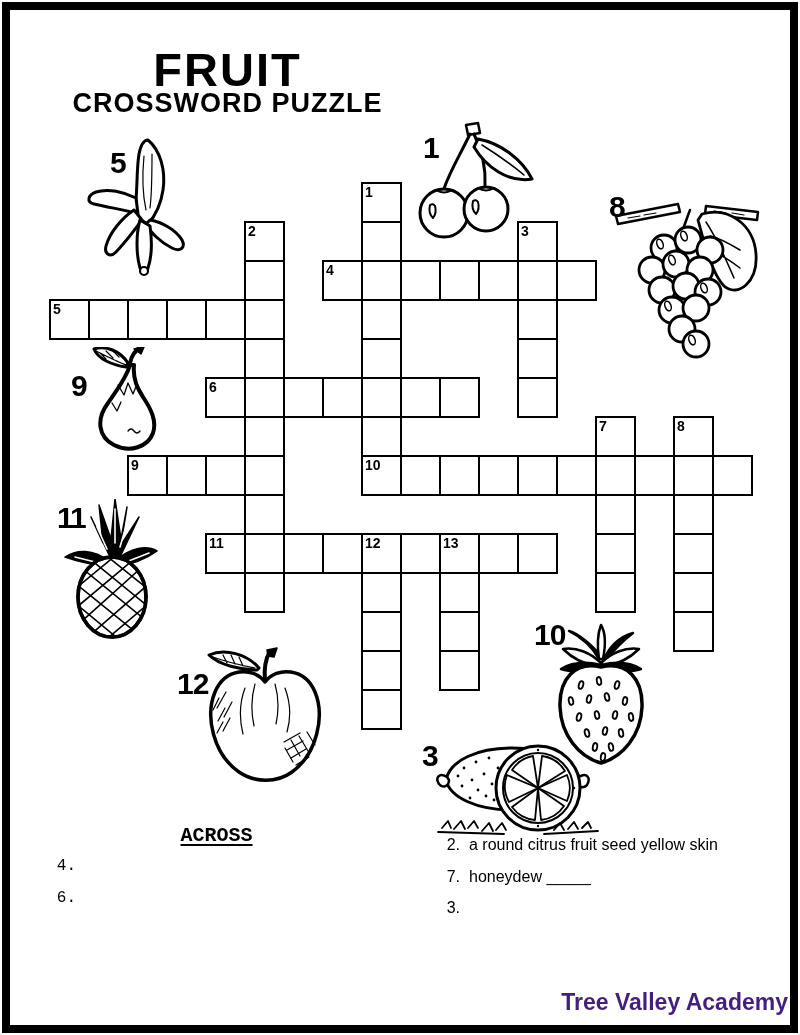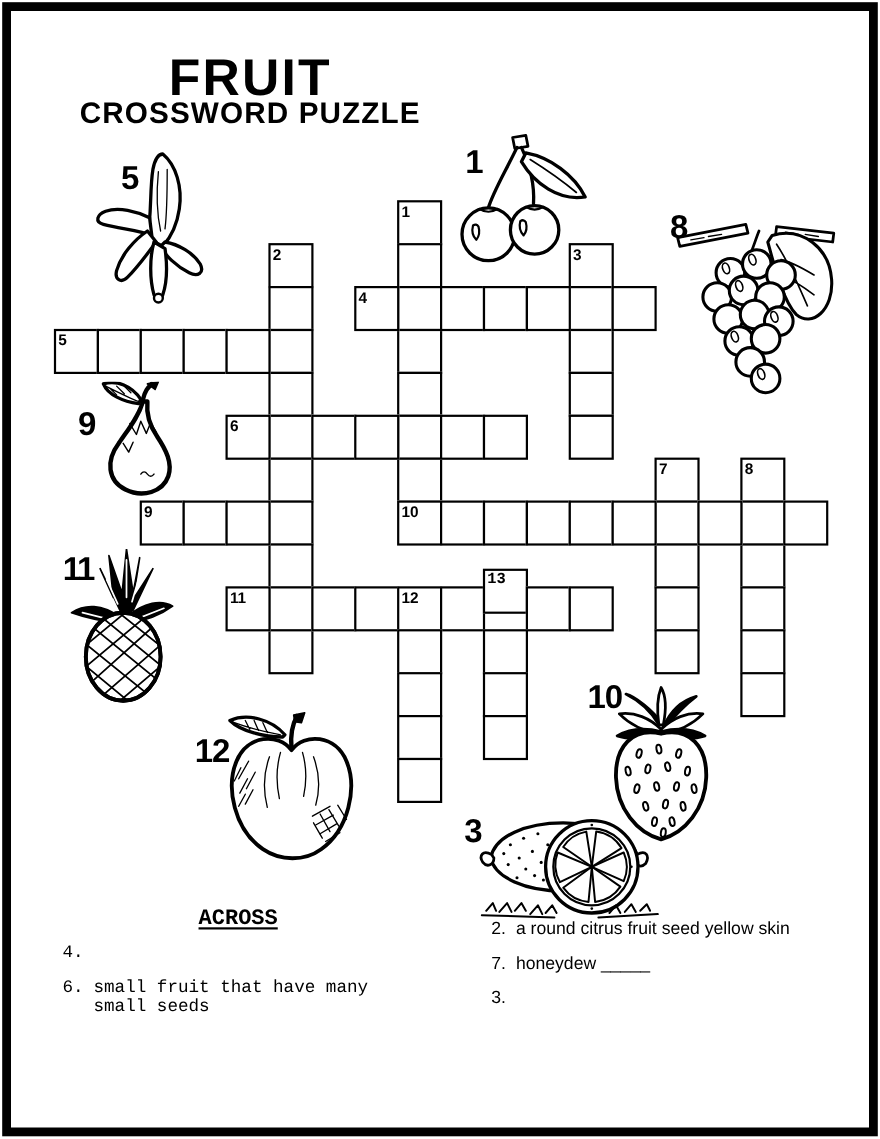--- a/index.html
+++ b/index.html
@@ -336,52 +336,52 @@
       <div class="cell" style="left: 712px; top: 455px;"></div>
       <div class="cell" style="left: 205px; top: 533px;">
         <span class="cellnum">11</span>
       </div>
       <div class="cell" style="left: 283px; top: 533px;"></div>
       <div class="cell" style="left: 322px; top: 533px;"></div>
       <div class="cell" style="left: 361px; top: 533px;">
         <span class="cellnum">12</span>
       </div>
       <div class="cell" style="left: 400px; top: 533px;"></div>
-      <div class="cell" style="left: 439px; top: 517px; font-family: Liberation Mono, monospace;">
+      <div class="cell" style="left: 439px; top: 533px;">
         <span class="cellnum">13</span>
       </div>
       <div class="cell" style="left: 478px; top: 533px;"></div>
       <div class="cell" style="left: 517px; top: 533px;"></div>
       <div class="cell" style="left: 361px; top: 572px;"></div>
       <div class="cell" style="left: 361px; top: 611px;"></div>
       <div class="cell" style="left: 361px; top: 650px;"></div>
       <div class="cell" style="left: 361px; top: 689px;"></div>
       <div class="cell" style="left: 439px; top: 572px;"></div>
       <div class="cell" style="left: 439px; top: 611px;"></div>
       <div class="cell" style="left: 439px; top: 650px;"></div>
     </div>
 
   <div class="clue-block" id="across-block">
     <div class="clue-heading">ACROSS</div>
     <div class="clue">
       <span class="cnum">4.</span>
     </div>
     <div class="clue">
       <span class="cnum">6.</span>
-      <span class="ctext">small fruit that have many small seeds</span>
     </div>
   </div>
 
   <div class="clue-block" id="down-block">
     <div class="clue">
       <span class="cnum">2.</span>
       <span class="ctext">a round citrus fruit seed yellow skin</span>
     </div>
     <div class="clue">
       <span class="cnum">7.</span>
       <span class="ctext">honeydew _____</span>
     </div>
     <div class="clue">
       <span class="cnum">3.</span>
     </div>
   </div>
 
+  <div id="brand" style="color: rgb(69, 31, 128);">Tree Valley Academy</div>
 </div>
 
 </body></html>

